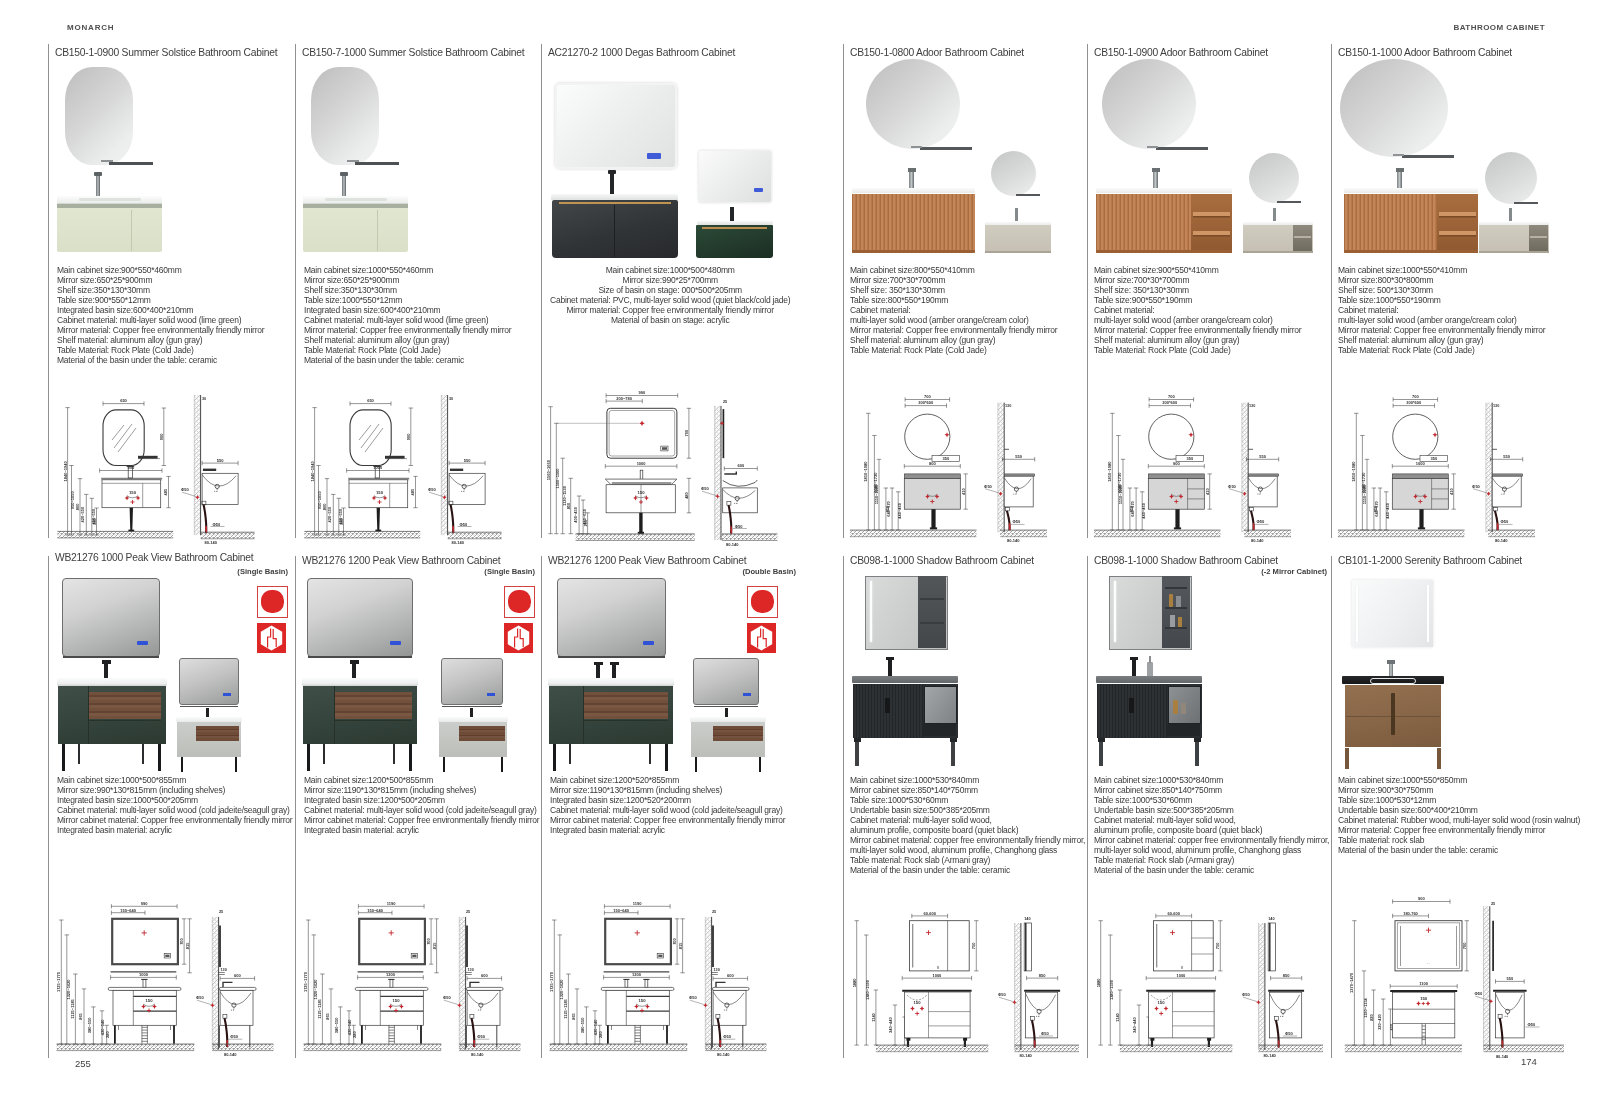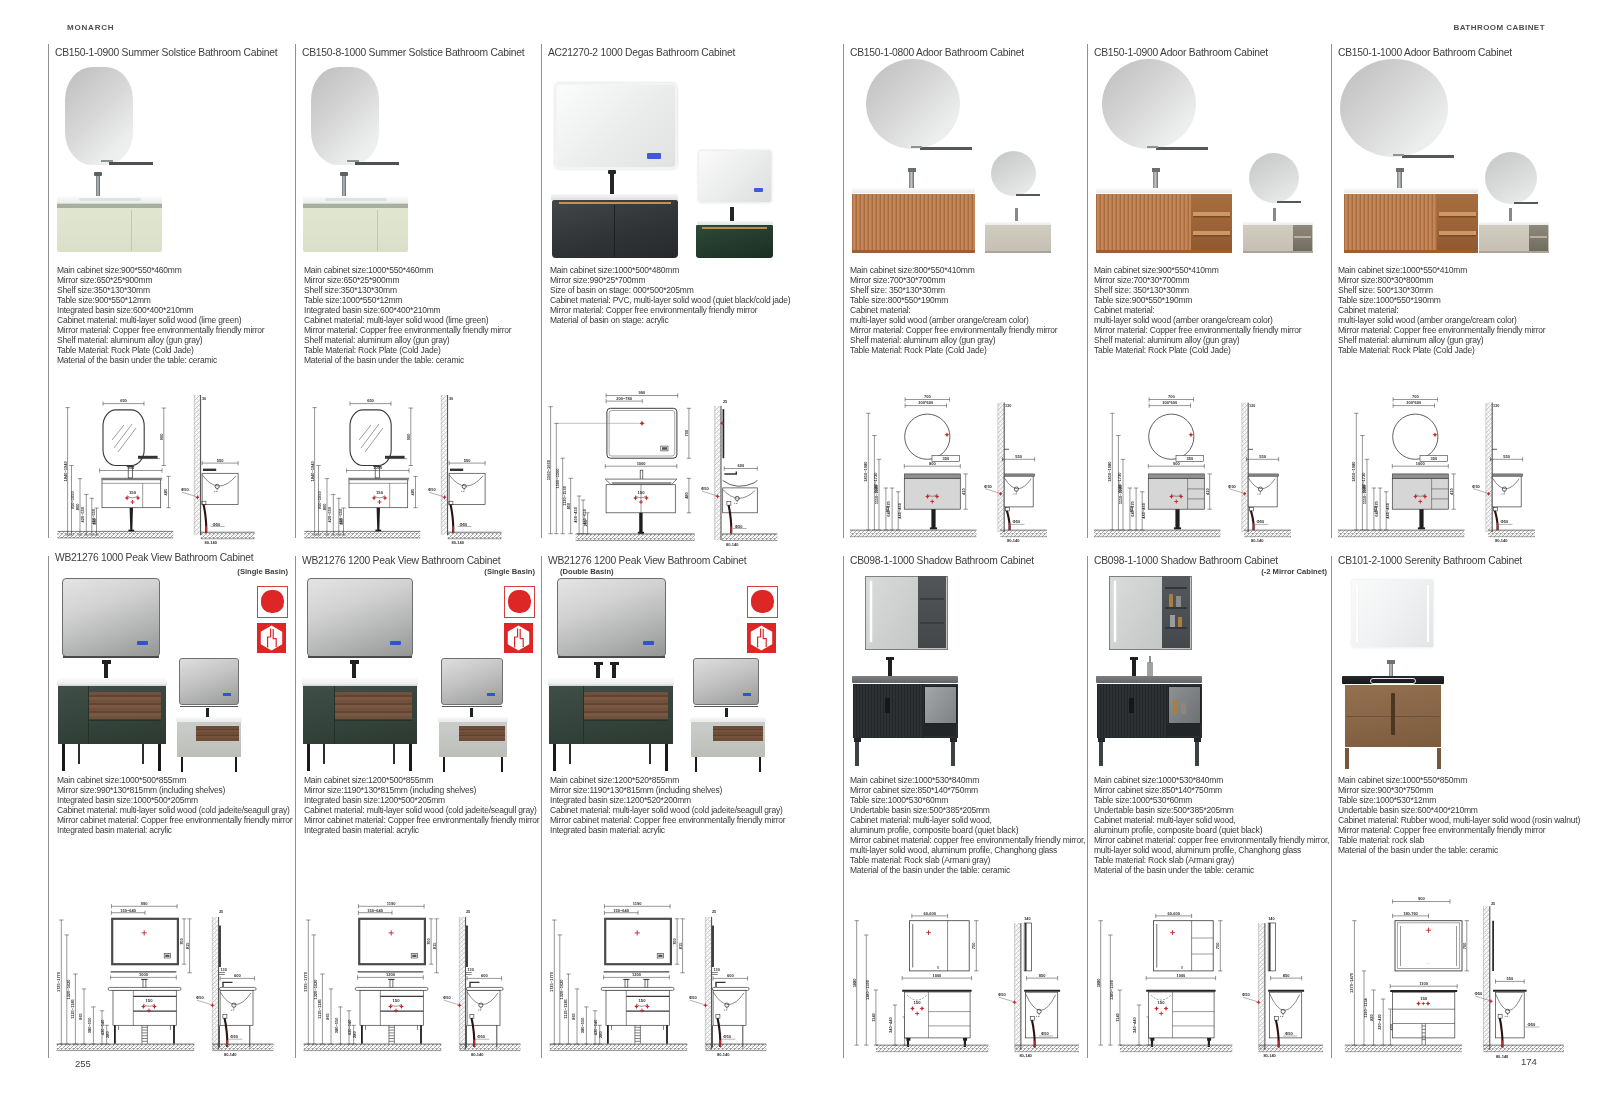--- a/index.html
+++ b/index.html
@@ -27,45 +27,45 @@
 <div class="sep" style="left:843px;top:556px;height:502px"></div>
 
 <div class="sep" style="left:1087px;top:44px;height:494px"></div>
 <div class="sep" style="left:1087px;top:556px;height:502px"></div>
 
 <div class="sep" style="left:1331px;top:44px;height:494px"></div>
 <div class="sep" style="left:1331px;top:556px;height:502px"></div>
 
 <div class="title" style="left:55px;top:47px">CB150-1-0900 Summer Solstice Bathroom Cabinet</div>
 
-<div class="title" style="left:302px;top:47px">CB150-8-1000 Summer Solstice Bathroom Cabinet</div>
+<div class="title" style="left:302px;top:47px">CB150-7-1000 Summer Solstice Bathroom Cabinet</div>
 
 <div class="title" style="left:548px;top:47px">AC21270-2 1000 Degas Bathroom Cabinet</div>
 
 <div class="title" style="left:850px;top:47px">CB150-1-0800 Adoor Bathroom Cabinet</div>
 
 <div class="title" style="left:1094px;top:47px">CB150-1-0900 Adoor Bathroom Cabinet</div>
 
 <div class="title" style="left:1338px;top:47px">CB150-1-1000 Adoor Bathroom Cabinet</div>
 
 <div class="title" style="left:55px;top:552px">WB21276 1000 Peak View Bathroom Cabinet</div>
 <div class="sub" style="left:48px;top:567px;width:240px;text-align:right">(Single Basin)</div>
 
 <div class="title" style="left:302px;top:555px">WB21276 1200 Peak View Bathroom Cabinet</div>
 <div class="sub" style="left:295px;top:567px;width:240px;text-align:right">(Single Basin)</div>
 
 <div class="title" style="left:548px;top:555px">WB21276 1200 Peak View Bathroom Cabinet</div>
-<div class="sub" style="left:560px;top:567px;width:224px;">(Double Basin)</div>
+<div class="sub" style="left:572px;top:567px;width:224px;text-align:right">(Double Basin)</div>
 
 <div class="title" style="left:850px;top:555px">CB098-1-1000 Shadow Bathroom Cabinet</div>
 
 <div class="title" style="left:1094px;top:555px">CB098-1-1000 Shadow Bathroom Cabinet</div>
 <div class="sub" style="left:1087px;top:567px;width:240px;text-align:right">(-2 Mirror Cabinet)</div>
 
-<div class="title" style="left:1338px;top:555px">CB101-2-1000 Serenity Bathroom Cabinet</div>
+<div class="title" style="left:1338px;top:555px">CB101-1-2000 Serenity Bathroom Cabinet</div>
 
 <div class="abs" style="left:65px;top:67px;width:68px;height:98px;background:linear-gradient(135deg,#bdbdbd 0%,#d6d6d6 45%,#eceded 80%,#f1f2f2 100%);border-radius:27px/33px"></div>
 <div class="abs" style="left:109px;top:162px;width:44px;height:3px;background:#4e5154"></div>
 <div class="abs" style="left:101px;top:160px;width:12px;height:2px;background:#8e9194"></div>
 <div class="abs" style="left:96px;top:173px;width:4px;height:25px;background:linear-gradient(90deg,#6f7477,#b9bec1,#585d60)"></div>
 <div class="abs" style="left:94px;top:172px;width:8px;height:4px;background:#5c6164;border-radius:1px"></div>
 <div class="abs" style="left:57px;top:196px;width:105px;height:8px;background:linear-gradient(#fbfcfb,#e9ece9);border-radius:1px;box-shadow:inset 0 -1px 0 #d4d8d4"></div>
 <div class="abs" style="left:79px;top:198px;width:62px;height:3px;background:#dfe3df;border-radius:2px"></div>
 <div class="abs" style="left:57px;top:204px;width:105px;height:5px;background:#a7b09e"></div>
 <div class="abs" style="left:57px;top:208px;width:105px;height:44px;background:linear-gradient(#e0e6d0,#dae0c8);border-radius:0 0 2px 2px"></div>
@@ -152,21 +152,21 @@
 <div class="abs" style="left:1479px;top:222px;width:70px;height:4px;background:linear-gradient(#f8f9f8,#e6e8e6)"></div>
 <div class="abs" style="left:1479px;top:225px;width:70px;height:27px;background:linear-gradient(#d0ccc0,#c5c0b3)"></div>
 <div class="abs" style="left:1529px;top:225px;width:19px;height:27px;background:linear-gradient(#8f8a7d,#6f6a5e)"></div>
 <div class="abs" style="left:1530px;top:236px;width:17px;height:2px;background:#b5b0a2"></div>
 <div class="abs" style="left:1479px;top:251px;width:70px;height:2px;background:#a9a496"></div>
 
 <div class="abs specs" style="left:57px;top:265px;">Main cabinet size:900*550*460mm<br>Mirror size:650*25*900mm<br>Shelf size:350*130*30mm<br>Table size:900*550*12mm<br>Integrated basin size:600*400*210mm<br>Cabinet material: multi-layer solid wood (lime green)<br>Mirror material: Copper free environmentally friendly mirror<br>Shelf material: aluminum alloy (gun gray)<br>Table Material: Rock Plate (Cold Jade)<br>Material of the basin under the table: ceramic</div>
 
 <div class="abs specs" style="left:304px;top:265px;">Main cabinet size:1000*550*460mm<br>Mirror size:650*25*900mm<br>Shelf size:350*130*30mm<br>Table size:1000*550*12mm<br>Integrated basin size:600*400*210mm<br>Cabinet material: multi-layer solid wood (lime green)<br>Mirror material: Copper free environmentally friendly mirror<br>Shelf material: aluminum alloy (gun gray)<br>Table Material: Rock Plate (Cold Jade)<br>Material of the basin under the table: ceramic</div>
 
-<div class="abs specs" style="left:550px;top:265px;">Main cabinet size:1000*500*480mm<br>Mirror size:990*25*700mm<br>Size of basin on stage: 000*500*205mm<br>Cabinet material: PVC, multi-layer solid wood (quiet black/cold jade)<br>Mirror material: Copper free environmentally friendly mirror<br>Material of basin on stage: acrylic</div>
+<div class="abs specs" style="left:550px;top:265px;text-align:center;">Main cabinet size:1000*500*480mm<br>Mirror size:990*25*700mm<br>Size of basin on stage: 000*500*205mm<br>Cabinet material: PVC, multi-layer solid wood (quiet black/cold jade)<br>Mirror material: Copper free environmentally friendly mirror<br>Material of basin on stage: acrylic</div>
 
 <div class="abs specs" style="left:850px;top:265px;">Main cabinet size:800*550*410mm<br>Mirror size:700*30*700mm<br>Shelf size: 350*130*30mm<br>Table size:800*550*190mm<br>Cabinet material:<br>multi-layer solid wood (amber orange/cream color)<br>Mirror material: Copper free environmentally friendly mirror<br>Shelf material: aluminum alloy (gun gray)<br>Table Material: Rock Plate (Cold Jade)</div>
 
 <div class="abs specs" style="left:1094px;top:265px;">Main cabinet size:900*550*410mm<br>Mirror size:700*30*700mm<br>Shelf size: 350*130*30mm<br>Table size:900*550*190mm<br>Cabinet material:<br>multi-layer solid wood (amber orange/cream color)<br>Mirror material: Copper free environmentally friendly mirror<br>Shelf material: aluminum alloy (gun gray)<br>Table Material: Rock Plate (Cold Jade)</div>
 
 <div class="abs specs" style="left:1338px;top:265px;">Main cabinet size:1000*550*410mm<br>Mirror size:800*30*800mm<br>Shelf size: 500*130*30mm<br>Table size:1000*550*190mm<br>Cabinet material:<br>multi-layer solid wood (amber orange/cream color)<br>Mirror material: Copper free environmentally friendly mirror<br>Shelf material: aluminum alloy (gun gray)<br>Table Material: Rock Plate (Cold Jade)</div>
 
 <svg class="abs" style="left:48px;top:388px" width="247" height="160" viewBox="0 0 247 160">
     <defs>
       <pattern id="fp1" width="4.0" height="4.0" patternUnits="userSpaceOnUse">

